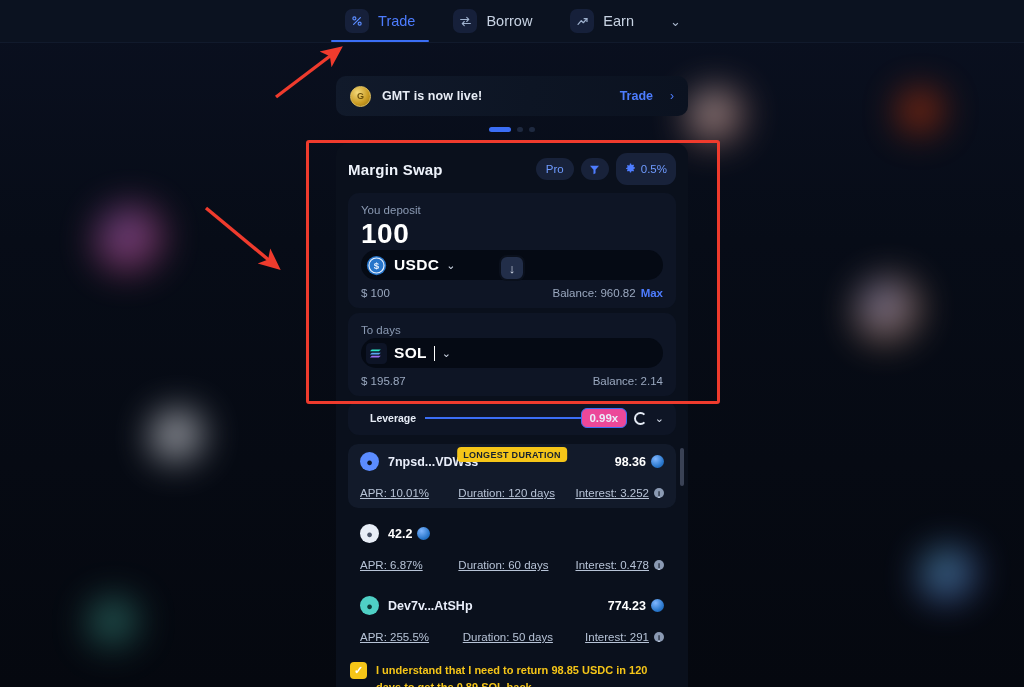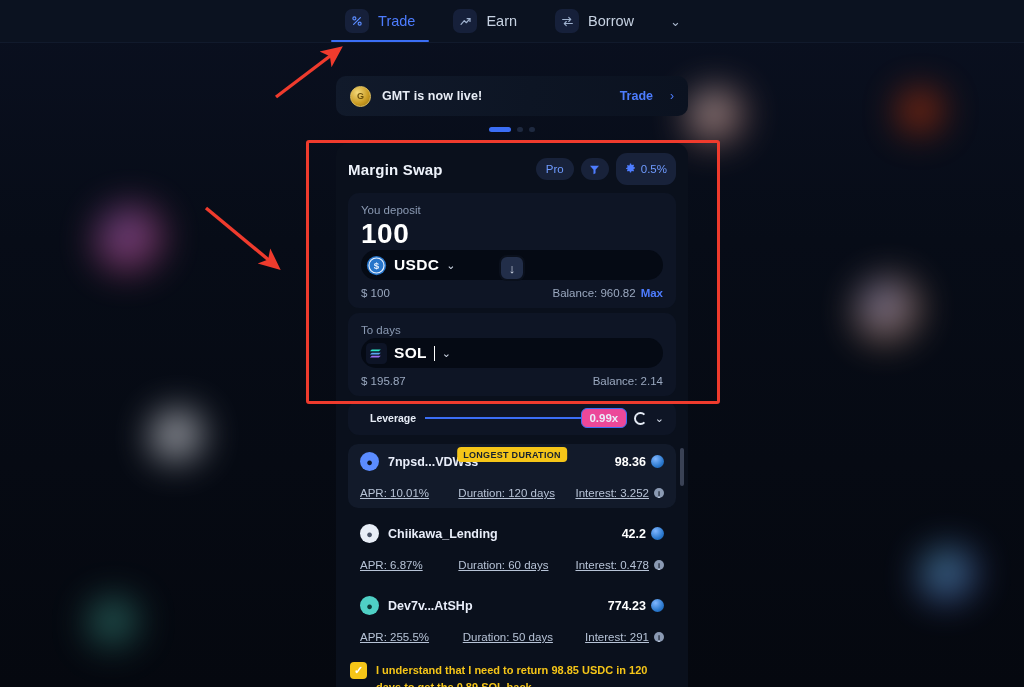--- a/index.html
+++ b/index.html
@@ -226,36 +226,36 @@
           <circle cx="4.5" cy="4.5" r="2"></circle>
             <circle cx="11.5" cy="11.5" r="2"></circle>
           <line x1="12.5" y1="3.5" x2="3.5" y2="12.5" stroke-linecap="round"></line>
         </svg>
       </span>
       <span>Trade</span>
     </div>
 
     <div class="nav-item">
       <span class="nav-ico">
+        <svg width="13" height="13" viewBox="0 0 16 16" fill="none" stroke="#9fb2cf" stroke-width="1.4" stroke-linecap="round" stroke-linejoin="round">
+          <path d="M2 5.5h10M9.5 3l2.5 2.5-2.5 2.5"></path>
+          <path d="M14 10.5H4M6.5 8 4 10.5 6.5 13"></path>
+        </svg>
+      </span>
+      <span>Borrow</span>
+    </div>
+
+    <div class="nav-item">
+      <span class="nav-ico">
         <svg width="13" height="13" viewBox="0 0 16 16" fill="none" stroke="#9fb2cf" stroke-width="1.5" stroke-linecap="round" stroke-linejoin="round">
           <path d="M2.5 11.5 6.5 7l2.5 2.5 4.5-5"></path>
             <path d="M10 4.5h3.5V8"></path>
         </svg>
       </span>
       <span>Earn</span>
-    </div>
-
-    <div class="nav-item">
-      <span class="nav-ico">
-        <svg width="13" height="13" viewBox="0 0 16 16" fill="none" stroke="#9fb2cf" stroke-width="1.4" stroke-linecap="round" stroke-linejoin="round">
-          <path d="M2 5.5h10M9.5 3l2.5 2.5-2.5 2.5"></path>
-          <path d="M14 10.5H4M6.5 8 4 10.5 6.5 13"></path>
-        </svg>
-      </span>
-      <span>Borrow</span>
     </div>
 
     <div class="nav-caret">⌄</div>
   </div>
 </div>
 
 <div id="col">
 
   <div id="banner">
     <div id="coin">G</div>
@@ -373,21 +373,20 @@
           <span class="l-apr">APR: 10.01%</span>
           <span class="l-dur">Duration: 120 days</span>
           <span class="l-int">Interest: 3.252</span>
           <span class="info-i">i</span>
         </div>
       </div>
 
       <div class="lender">
         <div class="l-top">
           <span class="l-av" style="background:#e8eef7;color:#4a5468;">●</span>
-          <span class="l-name">Chiikawa_Lending</span>
           <span class="l-amt">42.2</span>
           <span class="l-coin"></span>
         </div>
         <div class="l-bot">
           <span class="l-apr">APR: 6.87%</span>
           <span class="l-dur">Duration: 60 days</span>
           <span class="l-int">Interest: 0.478</span>
           <span class="info-i">i</span>
         </div>
       </div>

